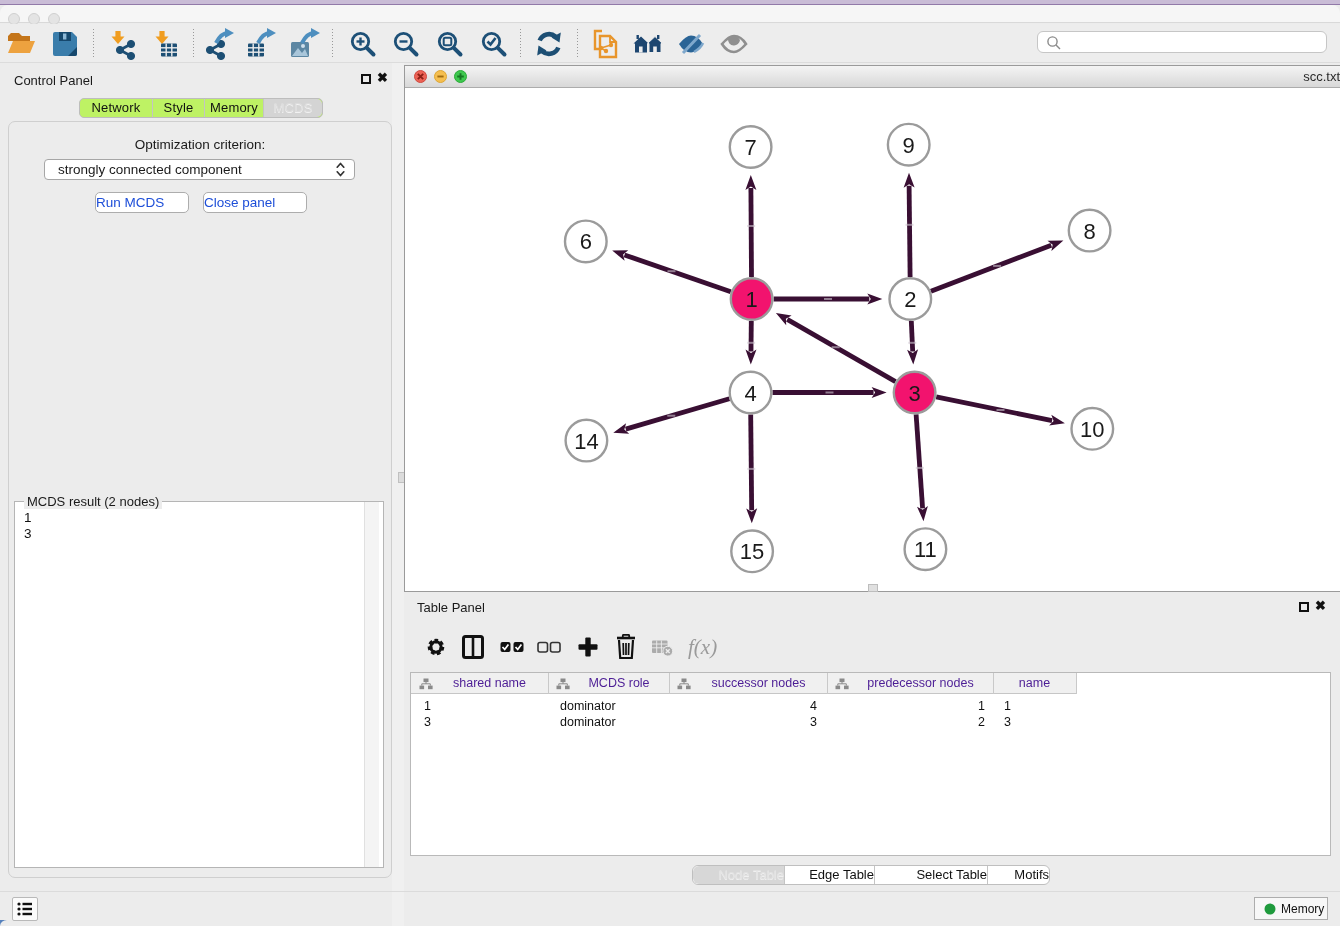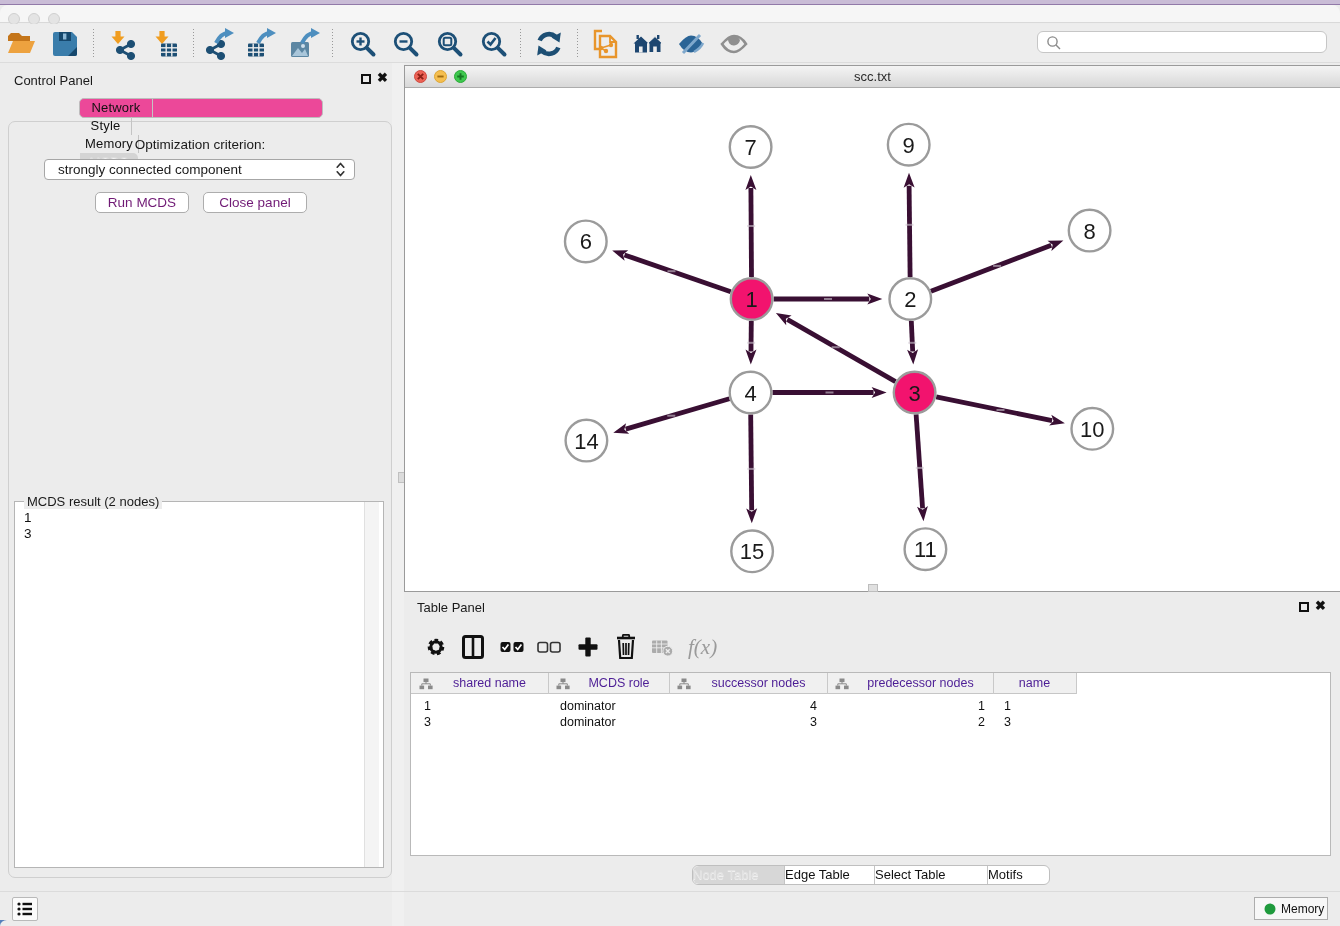--- a/index.html
+++ b/index.html
@@ -8,49 +8,49 @@
 #titlebar{left:0;top:5px;width:1340px;height:18px;background:#f6f6f6;border-radius:8px 8px 0 0;border-bottom:1px solid #d9d9d9;}
 .tl{position:absolute;top:8px;width:12px;height:12px;border-radius:50%;background:#e4e4e4;border:1px solid #d0d0d0;}
 #wintitle{position:absolute;top:2px;left:0;width:1340px;text-align:center;font-size:14px;color:#aeaeae;}
 #toolbar{left:0;top:24px;width:1340px;height:39px;background:#ededed;border-bottom:1px solid #dcdcdc;}
 .tsep{position:absolute;top:5px;width:1px;height:29px;background-image:repeating-linear-gradient(to bottom,#999 0 1px,transparent 1px 3px);}
 #search{position:absolute;left:1037px;top:7px;width:290px;height:22px;background:#fff;border:1px solid #c6c6c6;border-radius:6px;}
 
 #cphead{left:14px;top:73px;font-size:13px;color:#1a1a1a;}
 .sqbtn{position:absolute;width:10px;height:10px;border:2px solid #111;background:transparent;}
 .xbtn{position:absolute;font-size:13px;font-weight:bold;color:#111;}
-#cptabs{left:79px;top:98px;width:244px;height:20px;background:#ec4899;border:1px solid #bdbdbd;border-radius:5px;display:flex;flex-direction:column;}
+#cptabs{left:79px;top:98px;width:244px;height:20px;background:#bef264;border:1px solid #bdbdbd;border-radius:5px;display:flex;}
 #cptabs .tab{border-right:1px solid #c4c4c4;font-size:13px;color:#111;text-align:center;line-height:18px;letter-spacing:0.2px;}
 #cptabs .tab:last-child{border-right:none;border-radius:0 5px 5px 0;}
 #cpanel{left:8px;top:121px;width:384px;height:757px;border:1px solid #cfcfcf;border-radius:7px;background:#ececec;}
 #optlabel{left:0;top:137px;width:400px;text-align:center;font-size:13.5px;color:#1a1a1a;}
 #dropdown{left:44px;top:159px;width:311px;height:21px;background:#fff;border:1px solid #a6a6a6;border-radius:4px;font-size:13.5px;color:#1a1a1a;line-height:19px;padding-left:13px;}
-.btn{position:absolute;top:192px;height:21px;background:#fff;border:1px solid #adadad;border-radius:5px;font-size:13.5px;color:#701a75;text-align:center;line-height:19px;}
+.btn{position:absolute;top:192px;height:21px;background:#fff;border:1px solid #adadad;border-radius:5px;font-size:13.5px;color:#1d4ed8;line-height:19px;}
 #fieldset{left:14px;top:501px;width:370px;height:367px;border:1px solid #b5b5b5;}
 #fslegend{left:24px;top:494px;font-size:13px;color:#1a1a1a;background:#ececec;padding:0 3px;}
 #fswhite{left:15px;top:502px;width:368px;height:365px;background:#fff;}
 #fsscroll{left:364px;top:502px;width:15px;height:365px;background:#f4f4f4;border-left:1px solid #e0e0e0;}
 #fsvals{left:24px;top:510px;font-size:13.5px;color:#111;line-height:15.5px;}
 
 #gutterhandle{left:398px;top:472px;width:7px;height:11px;background:#dcdcdc;border:1px solid #c0c0c0;}
 #netwin{left:404px;top:65px;width:936px;height:527px;border:1px solid #9a9a9a;border-right:none;background:#fff;}
 #nettitle{position:absolute;left:0;top:0;width:935px;height:22px;background:linear-gradient(#f4f4f4,#d8d8d8);border-bottom:1px solid #acacac;}
 .mac{position:absolute;top:4px;width:13px;height:13px;border-radius:50%;}
-#netname{position:absolute;top:3px;left:0;width:935px;text-align:center;font-size:13px;color:#2a2a2a;}
+#netname{position:absolute;top:3px;left:0;width:935px;text-align:right;font-size:13px;color:#2a2a2a;}
 #bothandle{left:868px;top:584px;width:10px;height:8px;background:#e0e0e0;border:1px solid #bdbdbd;}
 
 #tphead{left:417px;top:600px;font-size:13px;color:#1a1a1a;}
 #tbl{left:410px;top:672px;width:921px;height:184px;background:#fff;border:1px solid #b9b9b9;}
 #tblhead{position:absolute;left:0;top:0;width:666px;height:21px;background:#f0f0f0;border-bottom:1px solid #c6c6c6;}
 .colsep{position:absolute;top:0;width:1px;height:21px;background:#c9c9c9;}
 .hicon{position:absolute;top:5px;}
 .hlabel{position:absolute;top:3px;font-size:12.5px;color:#4c1d95;text-align:center;}
 .cell{position:absolute;font-size:12.5px;color:#111;}
 #segtabs{left:692px;top:865px;width:358px;height:20px;background:#fff;border:1px solid #bfbfbf;border-radius:6px;display:flex;}
-#segtabs .seg{border-right:1px solid #c4c4c4;font-size:13px;color:#111;text-align:left;line-height:18px;}
+#segtabs .seg{border-right:1px solid #c4c4c4;font-size:13px;color:#111;text-align:right;line-height:18px;}
 #segtabs .seg:last-child{border-right:none;border-radius:0 6px 6px 0;}
 #statusline{left:0;top:891px;width:1340px;height:1px;background:#dbdbdb;}
 #listbtn{left:12px;top:897px;width:26px;height:24px;background:#fbfbfb;border:1px solid #b9b9b9;border-radius:2px;}
 #membtn{left:1254px;top:897px;width:74px;height:23px;background:#f7f7f7;border:1px solid #adadad;font-size:12px;color:#111;}
 </style></head>
 <body>
 <div class="abs" id="topstrip"></div>
 <div class="abs" id="titlebar">
   <div class="tl" style="left:8px;"></div>
     <div class="tl" style="left:28px;"></div>

